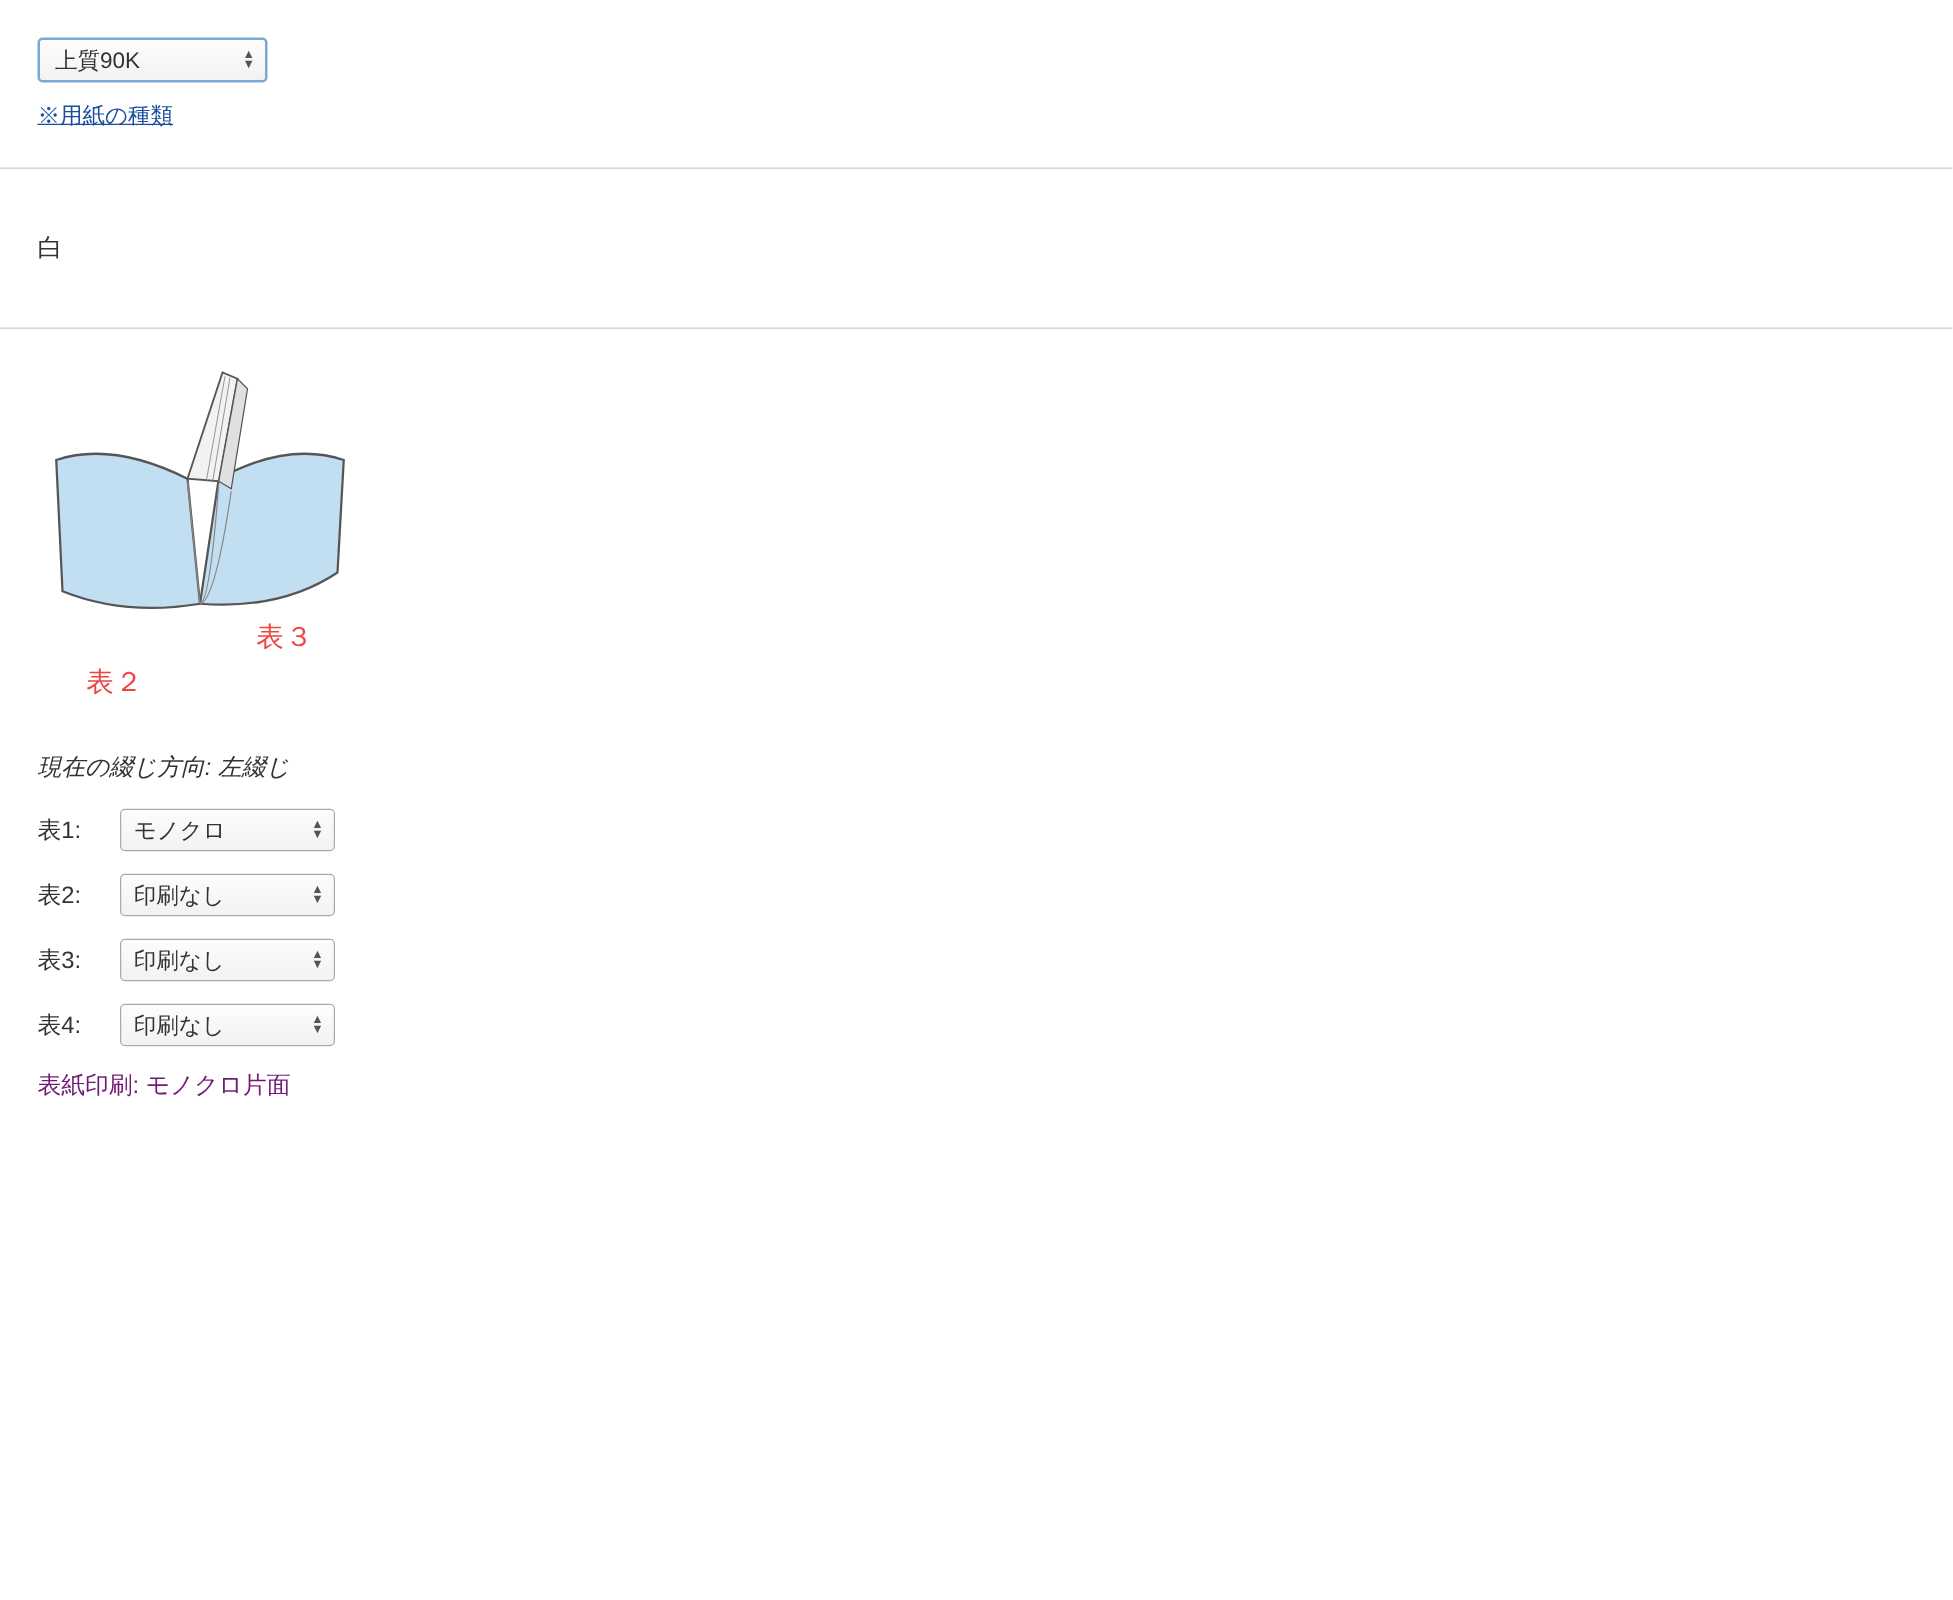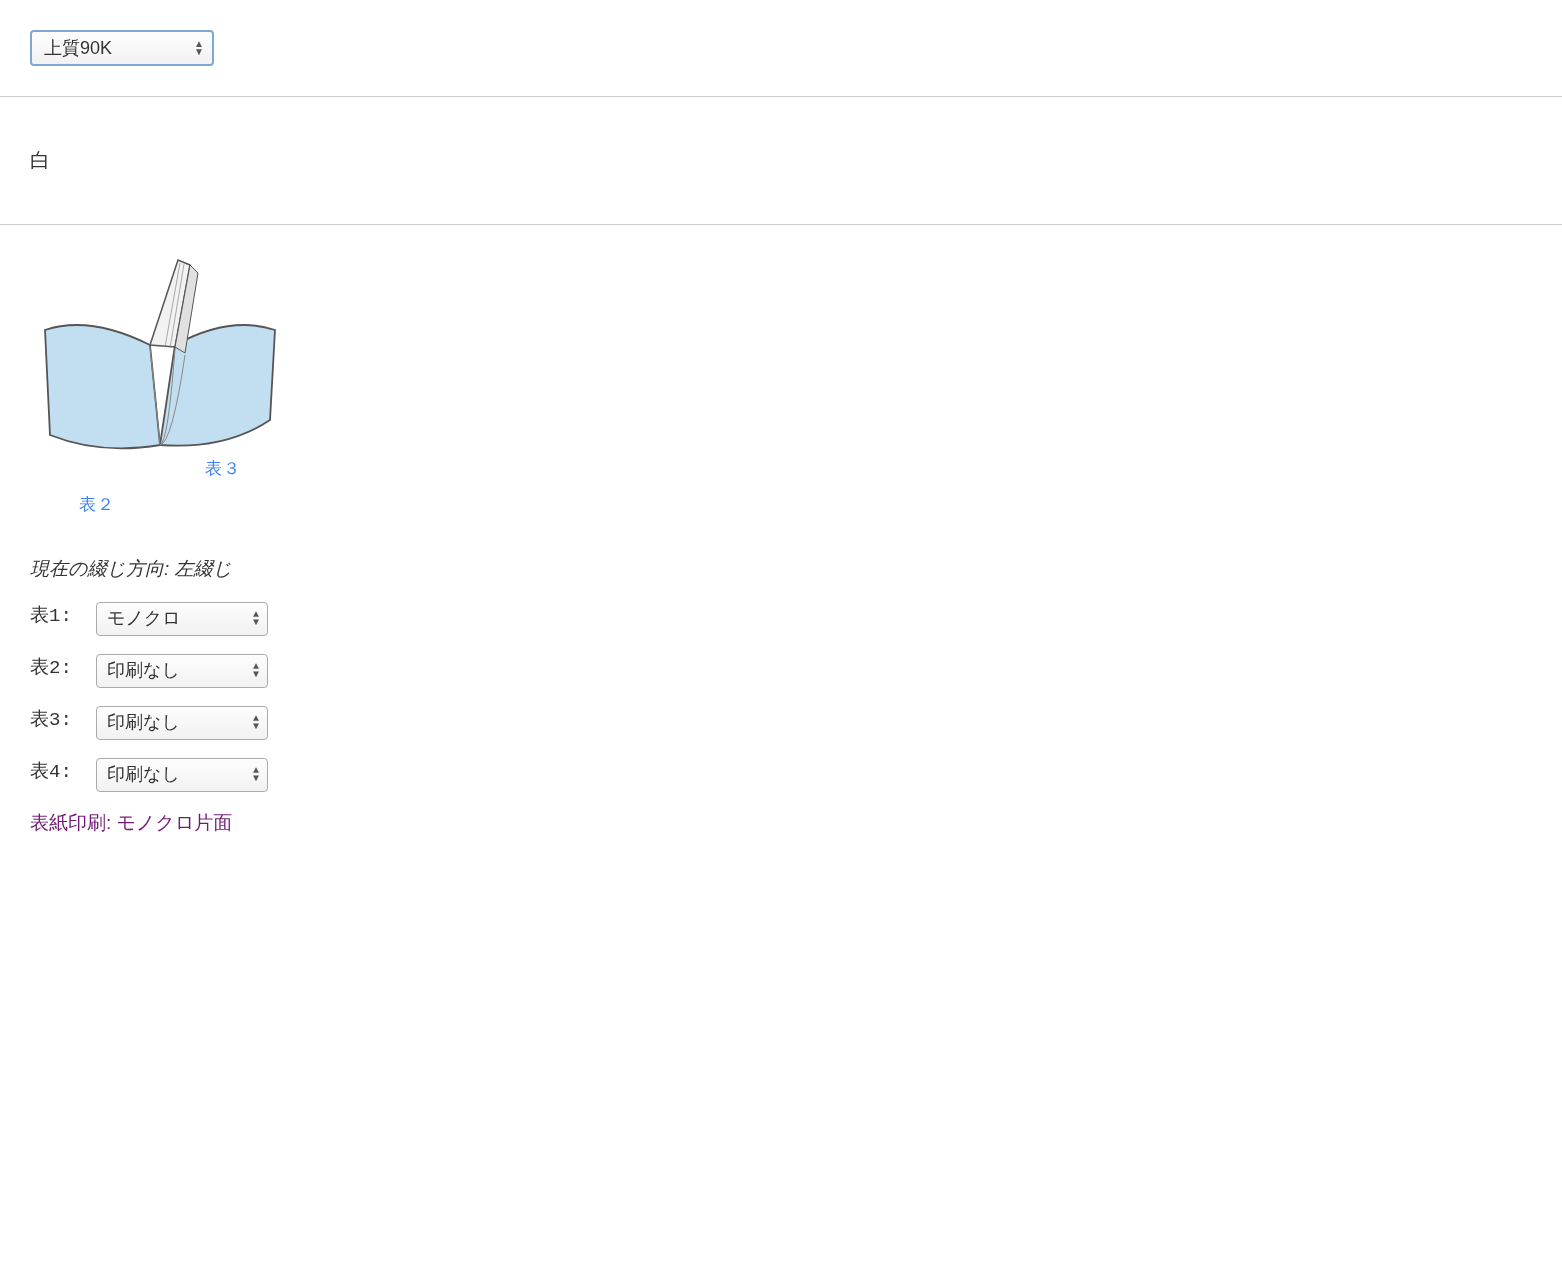--- a/index.html
+++ b/index.html
@@ -69,41 +69,40 @@
       gap: 40px;
       padding: 30px 30px 0 30px;
     }
     .diagram-item {
       display: flex;
       flex-direction: column;
       align-items: center;
     }
     .diagram-label {
       margin-top: 18px;
-      font-size: 17px;
-      color: #3b82f6;
+      font-size: 22px;
+      color: #ef4444;
       letter-spacing: 1px;
     }
     .binding-info {
       padding: 0 30px;
       margin-top: 40px;
       font-size: 19px;
       color: #333;
       font-style: italic;
     }
     .face-rows {
       padding: 0 30px;
       margin-top: 20px;
     }
     .face-row {
       display: flex;
-      align-items: flex-start;
+      align-items: center;
       margin-bottom: 18px;
       gap: 14px;
-      font-family: Liberation Mono, monospace;
     }
     .face-label {
       font-size: 19px;
       color: #333;
       min-width: 52px;
     }
     .summary {
       padding: 0 30px;
       margin-top: 6px;
       font-size: 19px;
@@ -114,20 +113,23 @@
   </style>
 </head>
 <body>
 
 <div class="section section-border">
   <div class="select-wrap focused">
     <select>
       <option>上質90K</option>
     </select>
     <span class="select-arrows">▲<br>▼</span>
+  </div>
+  <div>
+    <a href="#" class="paper-link">※用紙の種類</a>
   </div>
 </div>
 
 <div class="section section-border">
   <div class="color-text">白</div>
 </div>
 
 <div class="diagram-row">
 
 

